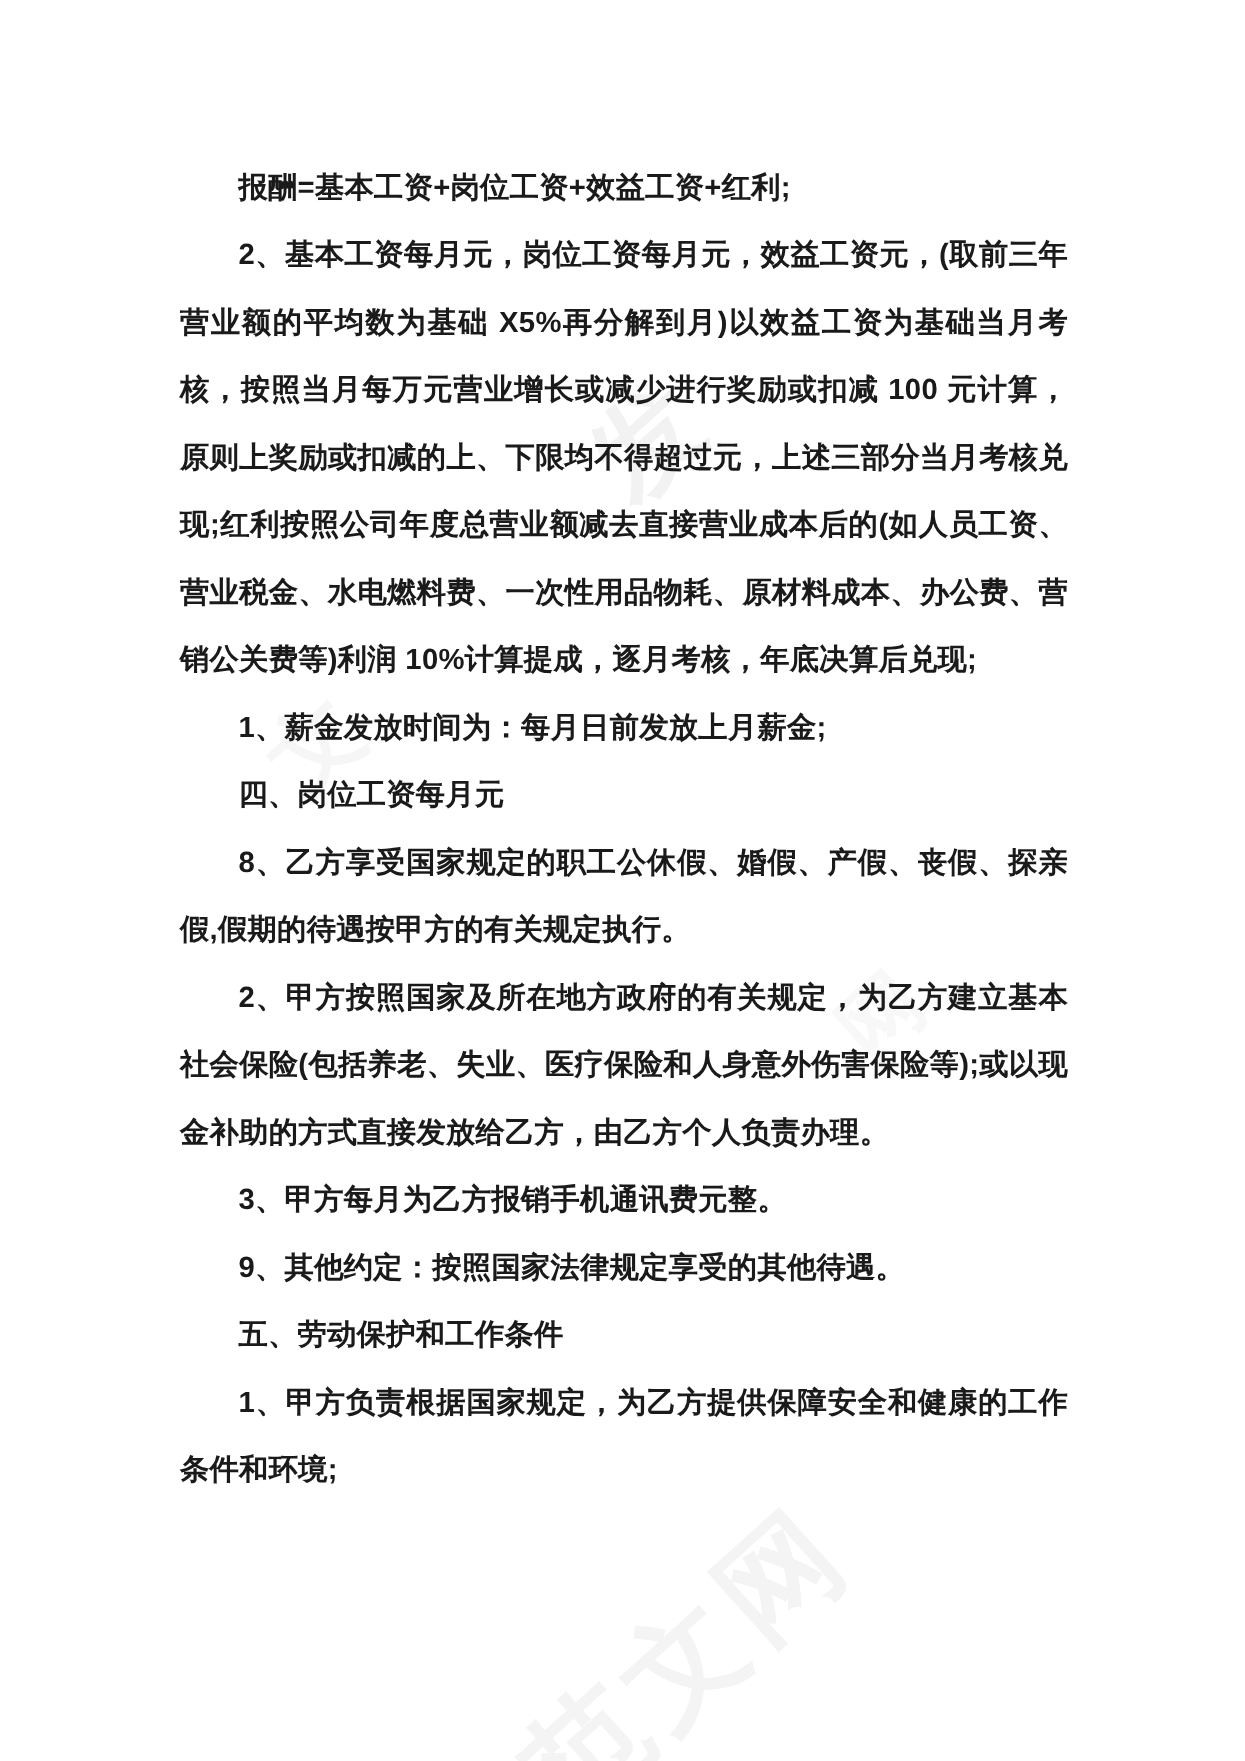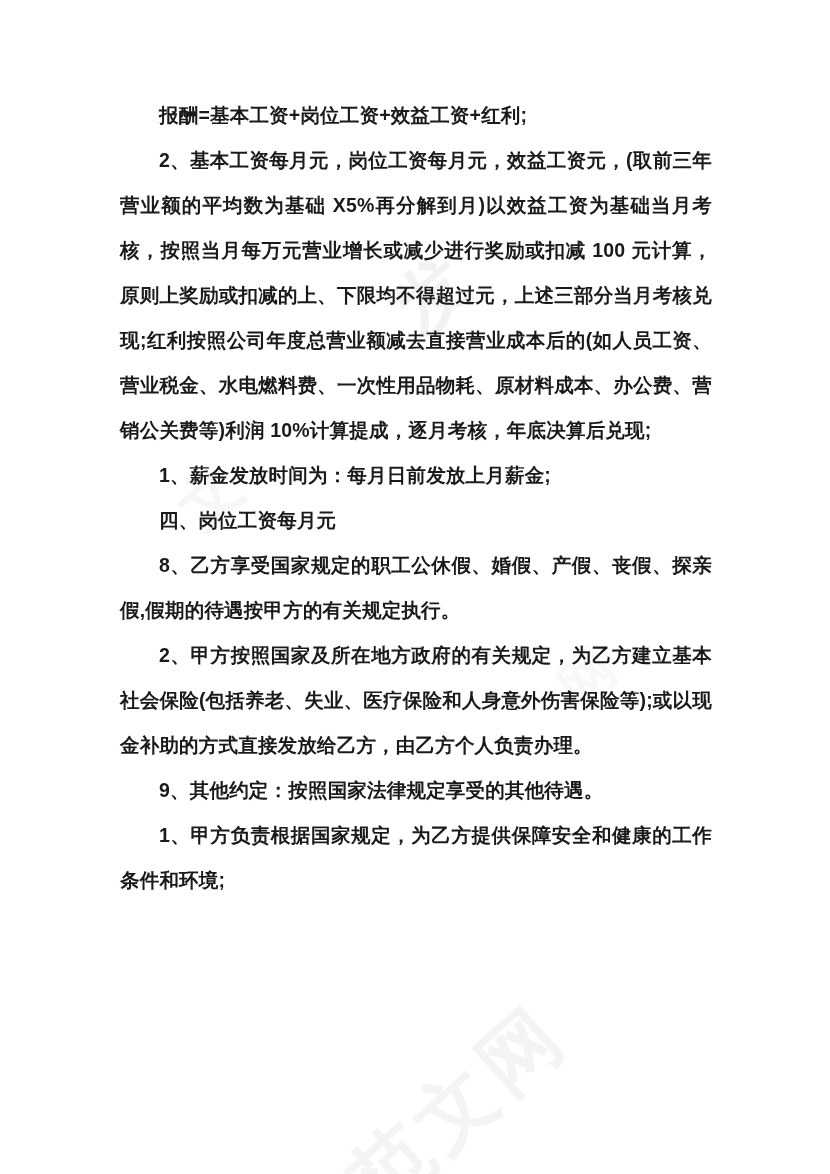--- a/index.html
+++ b/index.html
@@ -35,21 +35,21 @@
   }
   .wm-a { left: 395px; top: 245px;  font-size: 72px; letter-spacing: 6px; }
   .wm-b { left: 180px; top: 455px;  font-size: 60px; letter-spacing: 6px; color: #f6f6f6; }
   .wm-c { left: 330px; top: 1055px; font-size: 78px; letter-spacing: 8px; color: #f4f4f4; }
   .wm-d { left: 560px; top: 640px;  font-size: 54px; letter-spacing: 5px; color: #f8f8f8; }
 
   
   .doc-body {
     position: absolute;
     left: 120px;
-    top: 93px;
+    top: 103px;
     width: 592px;
     z-index: 1;
   }
   .para {
     font-size: 19.5px;
     line-height: 45px;
     color: #1a1a1a;
     font-weight: 700;
     text-align: justify;
     text-justify: inter-ideograph;
@@ -72,17 +72,19 @@
     <span class="wm wm-d">网</span>
   </div>
 
   <div class="doc-body">
     <p class="para indent">报酬=基本工资+岗位工资+效益工资+红利;</p>
     <p class="para indent">2、基本工资每月元，岗位工资每月元，效益工资元，(取前三年营业额的平均数为基础 X5%再分解到月)以效益工资为基础当月考核，按照当月每万元营业增长或减少进行奖励或扣减 100 元计算，原则上奖励或扣减的上、下限均不得超过元，上述三部分当月考核兑现;红利按照公司年度总营业额减去直接营业成本后的(如人员工资、营业税金、水电燃料费、一次性用品物耗、原材料成本、办公费、营销公关费等)利润 10%计算提成，逐月考核，年底决算后兑现;</p>
     <p class="para indent">1、薪金发放时间为：每月日前发放上月薪金;</p>
     <p class="para indent">四、岗位工资每月元</p>
     <p class="para indent">8、乙方享受国家规定的职工公休假、婚假、产假、丧假、探亲假,假期的待遇按甲方的有关规定执行。</p>
     <p class="para indent">2、甲方按照国家及所在地方政府的有关规定，为乙方建立基本社会保险(包括养老、失业、医疗保险和人身意外伤害保险等);或以现金补助的方式直接发放给乙方，由乙方个人负责办理。</p>
+    <p class="para indent">3、甲方每月为乙方报销手机通讯费元整。</p>
     <p class="para indent">9、其他约定：按照国家法律规定享受的其他待遇。</p>
+    <p class="para indent">五、劳动保护和工作条件</p>
     <p class="para indent">1、甲方负责根据国家规定，为乙方提供保障安全和健康的工作条件和环境;</p>
   </div>
 
 </div>
 
 </body></html>

